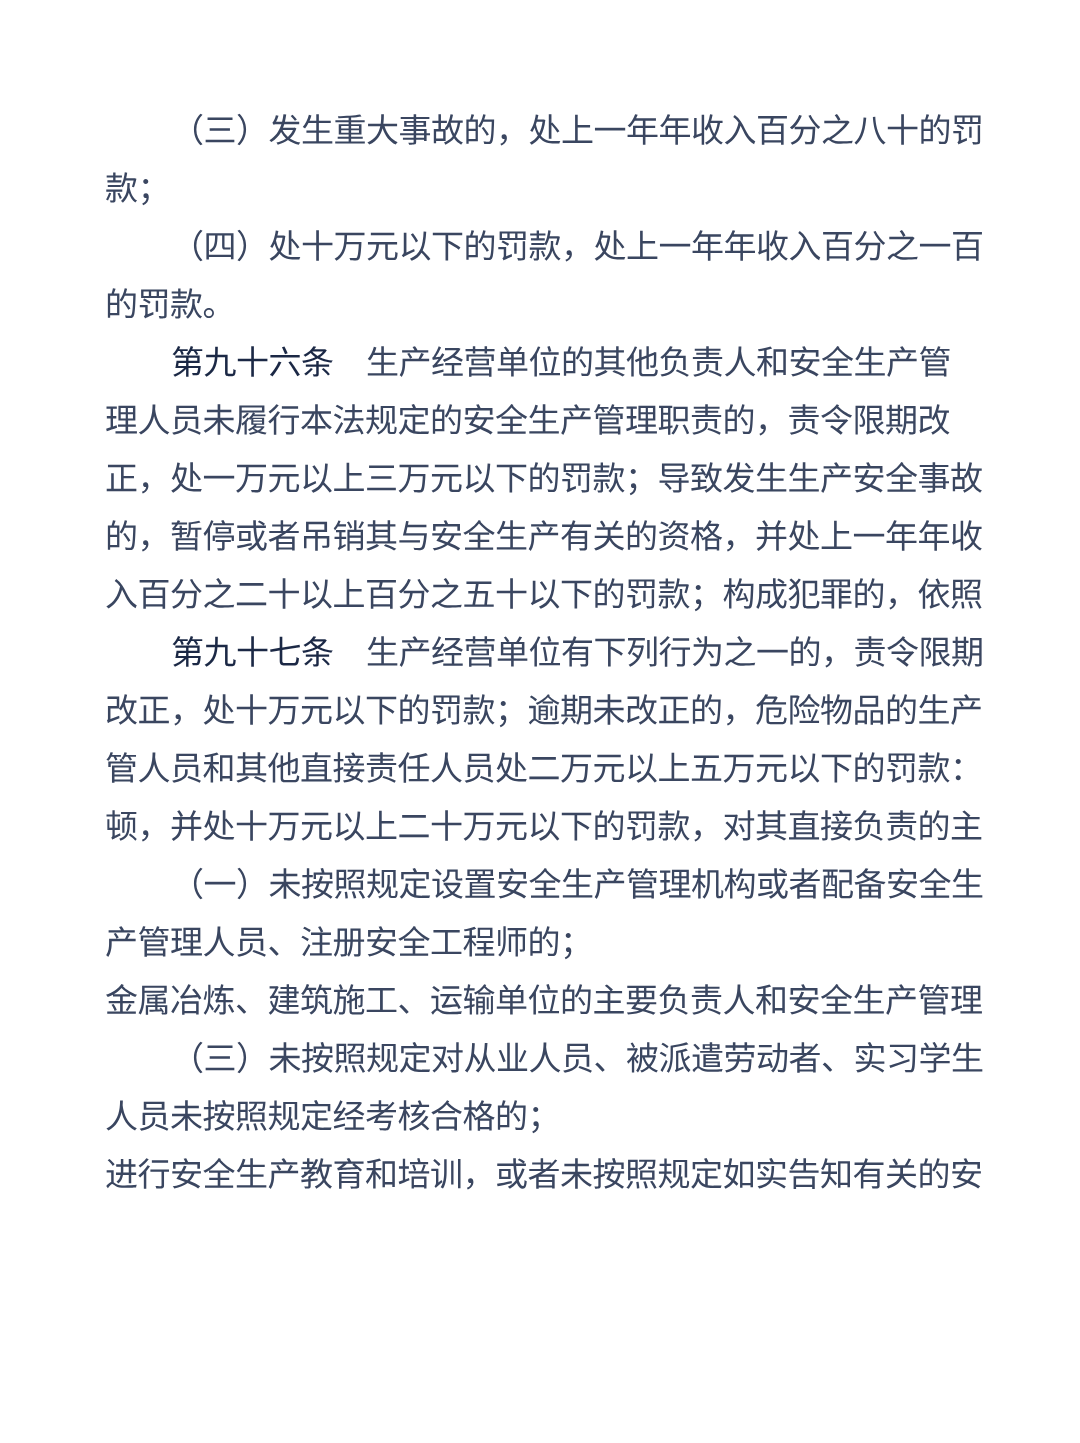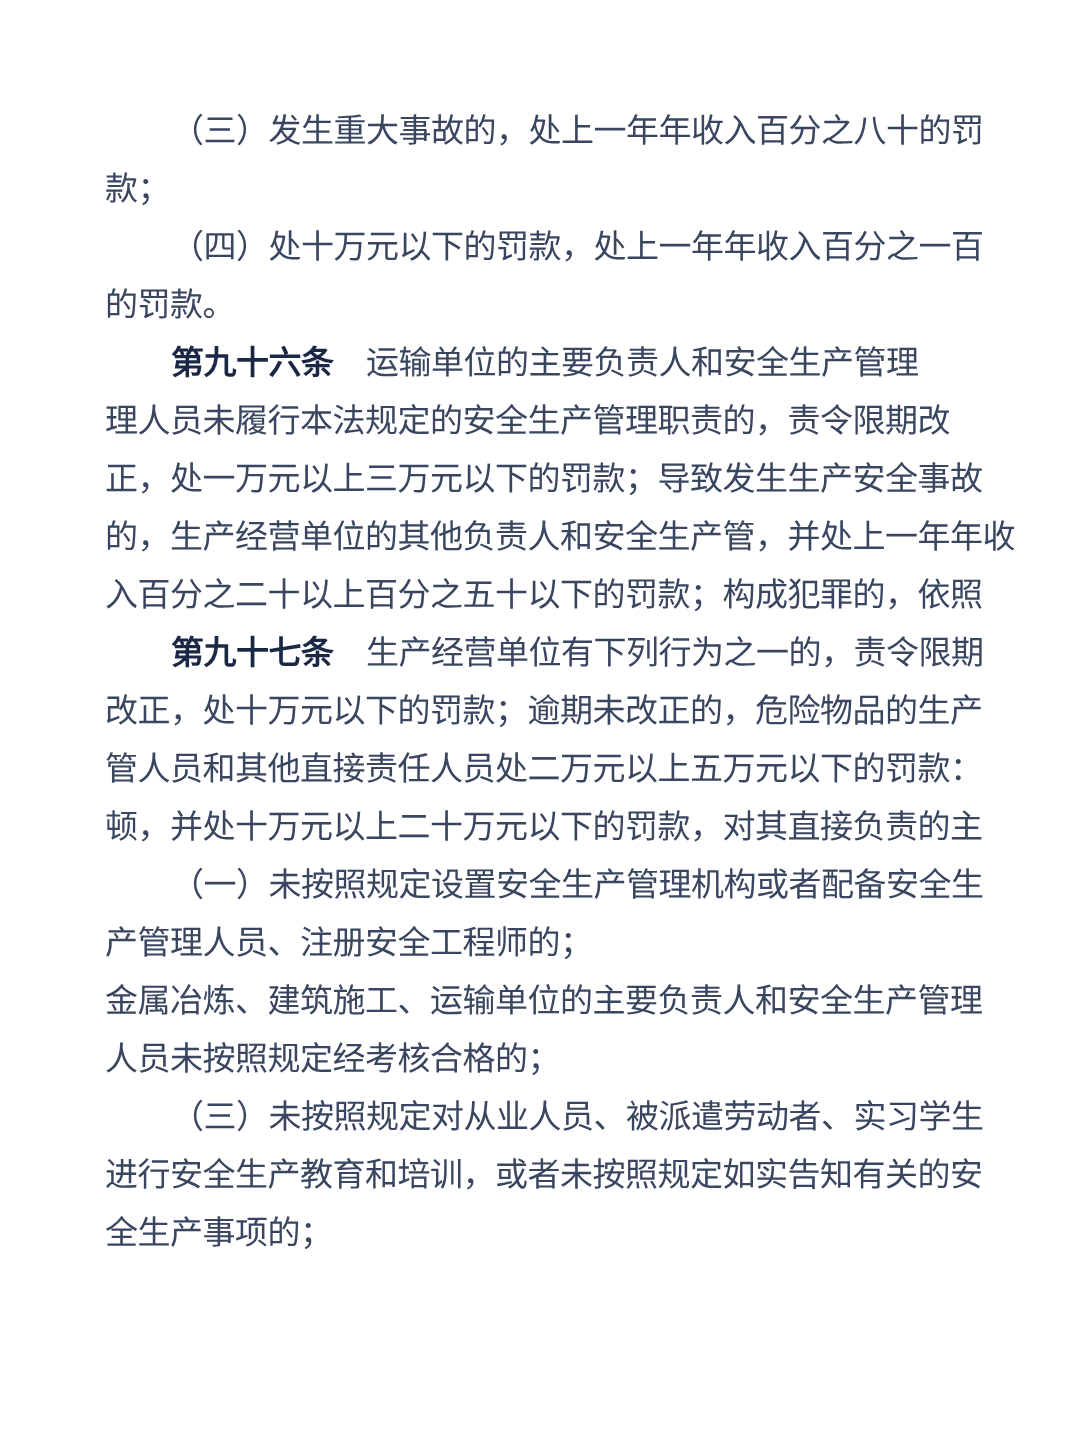--- a/index.html
+++ b/index.html
@@ -26,43 +26,42 @@
     line-height:58px;
     font-size:33px;
     letter-spacing:-0.5px;
     color:var(--ink);
     white-space:nowrap;
   }
   .line.indent{
     padding-left:66px; 
   }
   .article-no{
-    font-weight:700;
+    font-weight:400;
     color:var(--heading);
   }
 </style>
 </head>
 <body>
 
 <div class="page">
   <div id="lines">
       <div class="line indent"><span>（三）发生重大事故的，处上一年年收入百分之八十的罚</span></div>
       <div class="line"><span>款；</span></div>
       <div class="line indent"><span>（四）处十万元以下的罚款，处上一年年收入百分之一百</span></div>
       <div class="line"><span>的罚款。</span></div>
-      <div class="line indent"><span class="article-no">第九十六条</span><span>　运输单位的主要负责人和安全生产管理</span></div>
+      <div class="line indent"><span class="article-no">第九十六条</span><span>　生产经营单位的其他负责人和安全生产管</span></div>
       <div class="line"><span>理人员未履行本法规定的安全生产管理职责的，责令限期改</span></div>
       <div class="line"><span>正，处一万元以上三万元以下的罚款；导致发生生产安全事故</span></div>
-      <div class="line"><span>的，生产经营单位的其他负责人和安全生产管，并处上一年年收</span></div>
+      <div class="line"><span>的，暂停或者吊销其与安全生产有关的资格，并处上一年年收</span></div>
       <div class="line"><span>入百分之二十以上百分之五十以下的罚款；构成犯罪的，依照</span></div>
       <div class="line indent"><span class="article-no">第九十七条</span><span>　生产经营单位有下列行为之一的，责令限期</span></div>
       <div class="line"><span>改正，处十万元以下的罚款；逾期未改正的，危险物品的生产</span></div>
       <div class="line"><span>管人员和其他直接责任人员处二万元以上五万元以下的罚款：</span></div>
       <div class="line"><span>顿，并处十万元以上二十万元以下的罚款，对其直接负责的主</span></div>
       <div class="line indent"><span>（一）未按照规定设置安全生产管理机构或者配备安全生</span></div>
       <div class="line"><span>产管理人员、注册安全工程师的；</span></div>
       <div class="line"><span>金属冶炼、建筑施工、运输单位的主要负责人和安全生产管理</span></div>
+      <div class="line indent"><span>（三）未按照规定对从业人员、被派遣劳动者、实习学生</span></div>
       <div class="line"><span>人员未按照规定经考核合格的；</span></div>
-      <div class="line indent"><span>（三）未按照规定对从业人员、被派遣劳动者、实习学生</span></div>
       <div class="line"><span>进行安全生产教育和培训，或者未按照规定如实告知有关的安</span></div>
-      <div class="line"><span>全生产事项的；</span></div>
     </div>
 </div>
 
 </body></html>

